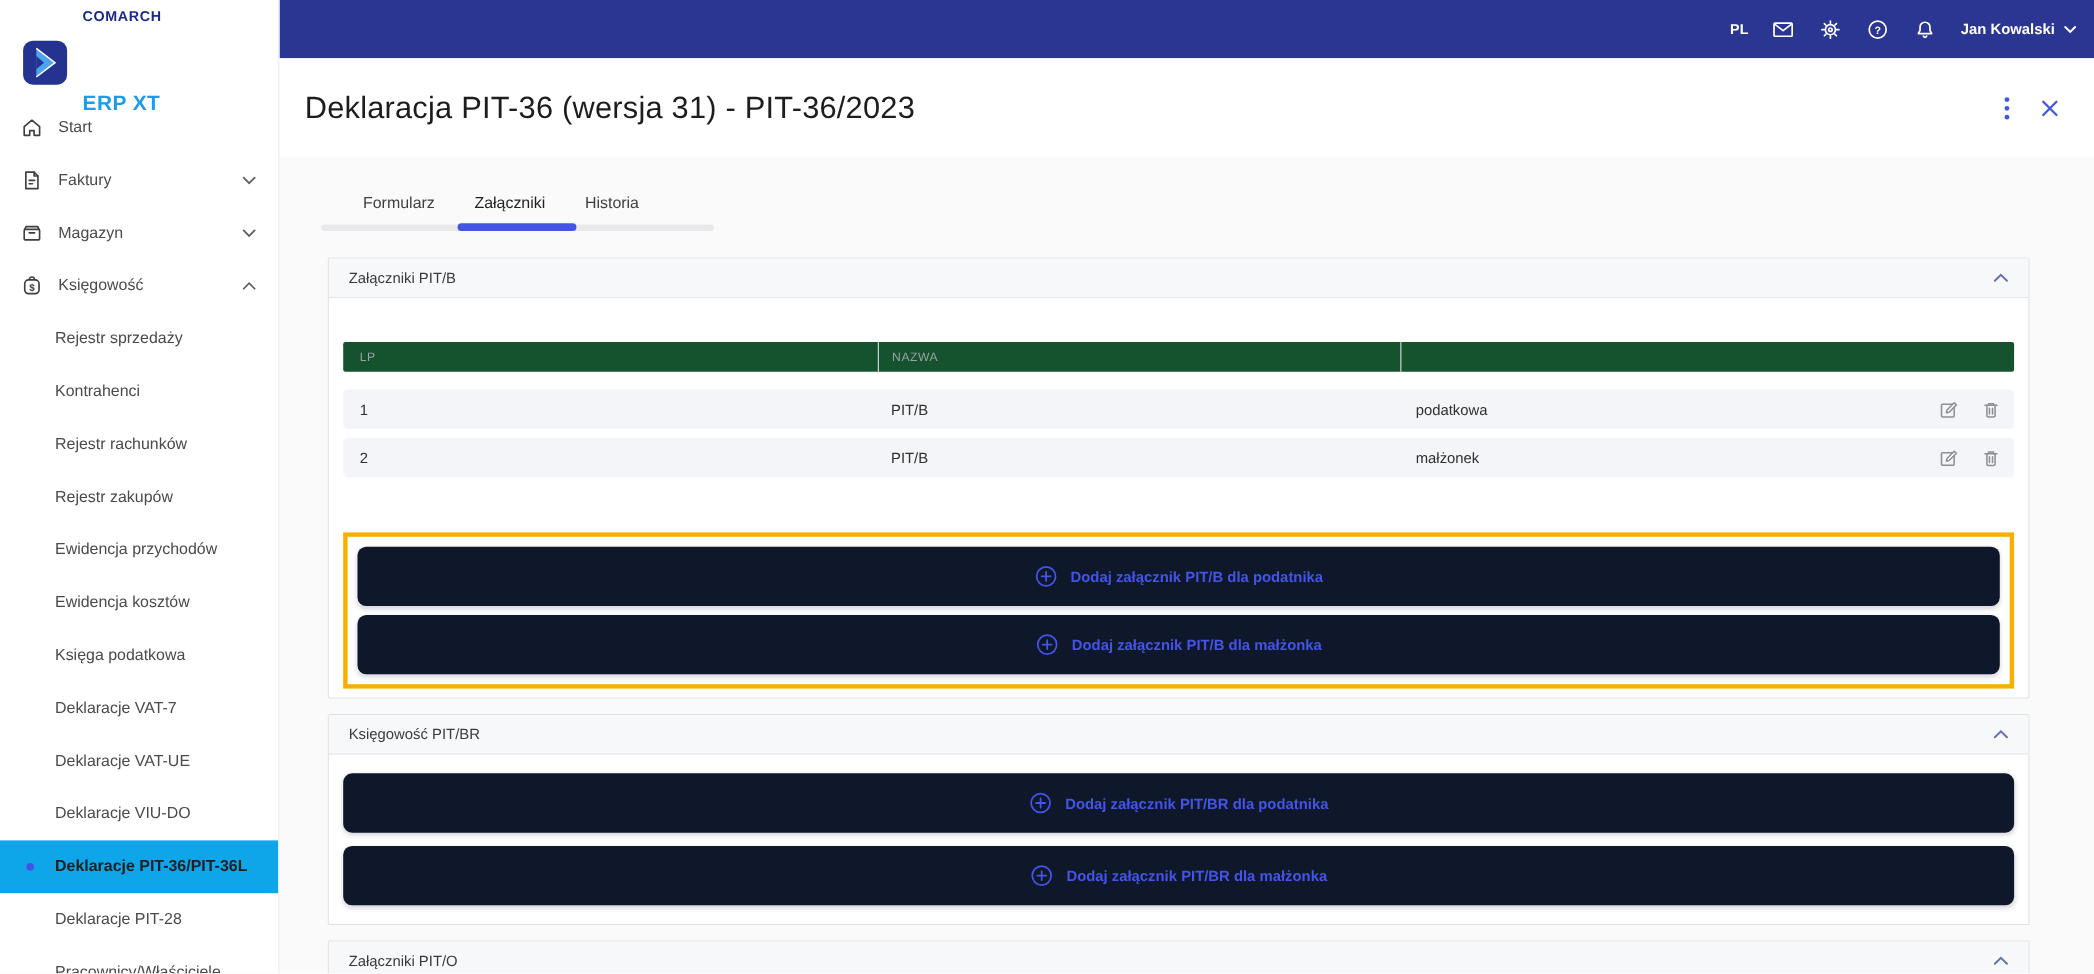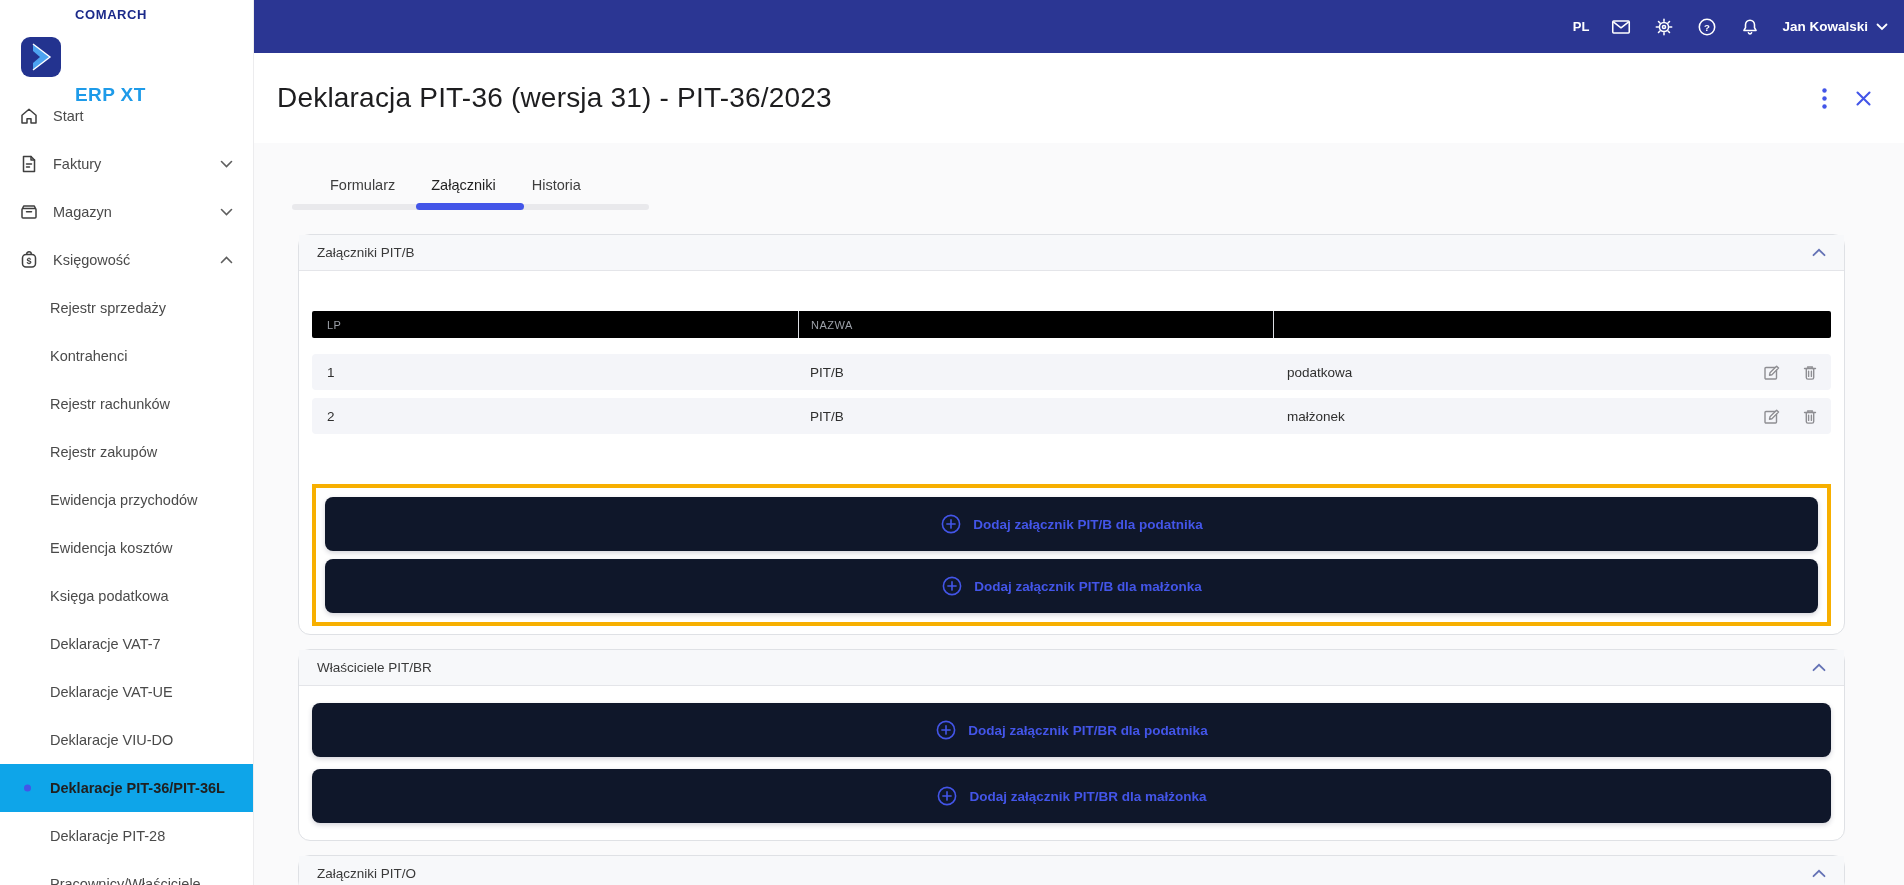--- a/index.html
+++ b/index.html
@@ -44,27 +44,27 @@
 
   
   .tabs-row{position:relative; margin-left:14px; width:fit-content; padding-bottom:13px; margin-bottom:24px;}
   .tabs-labels{display:flex;}
   .tab{padding:4px 18px; font-size:14.5px; color:#3E3E3E; background:none; border:none; cursor:pointer; font-family:inherit;}
   .tab.active{color:#1F1F1F; font-weight:500;}
   .tabs-track{position:absolute; left:-20px; bottom:0; height:6px; width:calc(100% + 70px); background:#E9E9EC; border-radius:3px;}
   .tabs-active-bar{position:absolute; left:104px; bottom:0; height:7px; width:108px; background:var(--accent); border-radius:4px;}
 
   
-  .panel{background:#fff; border:1px solid var(--panel-border); border-radius:12px; margin-bottom:14px;}
+  .panel{background:#fff; border:1px solid var(--panel-border); border-radius:2px; margin-bottom:14px;}
   .panel-head{height:36px; display:flex; align-items:center; justify-content:space-between; padding:0 18px; background:#F7F8FA; border-bottom:1px solid #E4E5E9; font-size:13.5px; color:#3A3A3A; cursor:pointer;}
   .panel-head .sec-chev{color:#6472B5;}
   .panel-body{padding:40px 13px 8px;}
   .panel-body.simple{padding:17px 13px;}
 
-  .thead{height:27px; background:#000000; display:flex; align-items:stretch; font-size:11px; color:#9CA0A8; letter-spacing:.5px; margin-bottom:16px; border-radius:2px;}
+  .thead{height:27px; background:#14532d; display:flex; align-items:stretch; font-size:11px; color:#9CA0A8; letter-spacing:.5px; margin-bottom:16px; border-radius:2px;}
   .thead > span{display:flex; align-items:center;}
   .col1{width:486px; padding-left:15px;}
   .col2{width:475px; padding-left:12px;}
   .col3{flex:1; padding-left:14px;}
   .thead .col2, .thead .col3{border-left:1px solid #DCDEE3;}
   .colA{margin-left:auto; display:flex; align-items:center; gap:20px; padding-right:12px;}
 
   .trow{height:36px; background:#F4F5F9; border-radius:4px; display:flex; align-items:center; margin-bottom:8px; font-size:13.5px; color:#2F2F2F;}
   .trow .act{background:none; border:none; cursor:pointer; color:#8E8E93; display:flex;}
 
@@ -344,21 +344,21 @@
                   </svg>
               </span>
               <span class="add-label">Dodaj załącznik PIT/B dla małżonka</span>
             </div>
           </div>
         </div>
       </section>
 
       <section class="panel">
         <div class="panel-head">
-          <span>Właściciele PIT/BR</span>
+          <span>Księgowość PIT/BR</span>
           <span class="sec-chev">
             <svg width="14" height="9" viewBox="0 0 14 9" fill="none" stroke="currentColor" stroke-width="1.8" stroke-linecap="round">
                 <path d="M1.5 7.2 7 1.8l5.5 5.4"></path>
               </svg>
           </span>
         </div>
         <div class="panel-body simple">
           <div class="add-row">
             <span class="plus">
               <svg width="22" height="22" viewBox="0 0 22 22" fill="none" stroke="currentColor" stroke-width="1.6" stroke-linecap="round">

